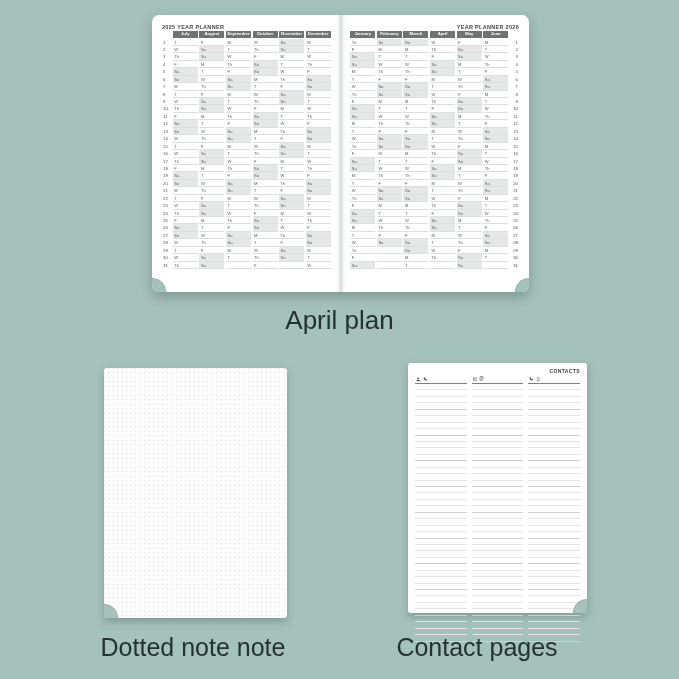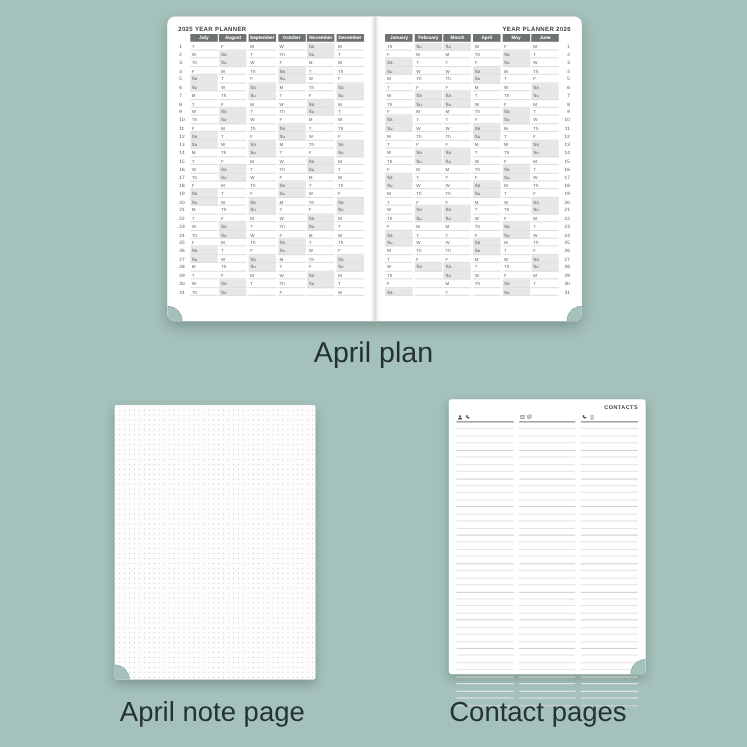--- a/index.html
+++ b/index.html
@@ -35,21 +35,21 @@
   .curl{position:absolute;width:14px;height:14px;background:#a5c1bb;box-sizing:border-box;}
   .curl.bl{left:0;bottom:0;border-top-right-radius:100% 100%;
     border-top:1px dashed #93a5a0;border-right:1px dashed #93a5a0;}
   .curl.br{right:0;bottom:0;border-top-left-radius:100% 100%;
     border-top:1px dashed #93a5a0;border-left:1px dashed #93a5a0;}
   
   .caption{position:absolute;color:#243230;font-size:26px;text-align:center;}
   .caption.year{top:305px;left:0;width:679px;}
   .caption.small{font-size:25px;top:633px;}
   .caption.dotted-cap{left:30px;width:326px;}
-  .caption.contacts-cap{left:324px;width:330px;}
+  .caption.contacts-cap{left:312px;width:330px;}
   
   .dotted{
     position:absolute;left:104px;top:368px;width:183px;height:250px;
     background-color:#fdfdfd;border-radius:3px;
     box-shadow:0 4px 9px rgba(25,45,40,.25);
     background-image:radial-gradient(circle,#c7cac8 .55px,transparent .85px);
     background-size:4.5px 4.5px;background-position:2.5px 2.5px;
   }
   
   .contacts{
@@ -830,14 +830,14 @@
         <div class="cline strong"></div>
         <div class="cline"></div>
         <div class="cline"></div>
         <div class="cline"></div>
         <div class="cline strong"></div>
       </div>
     </div>
   <div class="curl br"></div>
 </div>
 
-<div class="caption small dotted-cap">April note page</div>
+<div class="caption small dotted-cap">Dotted note note</div>
 <div class="caption small contacts-cap">Contact pages</div>
 
 </body></html>

